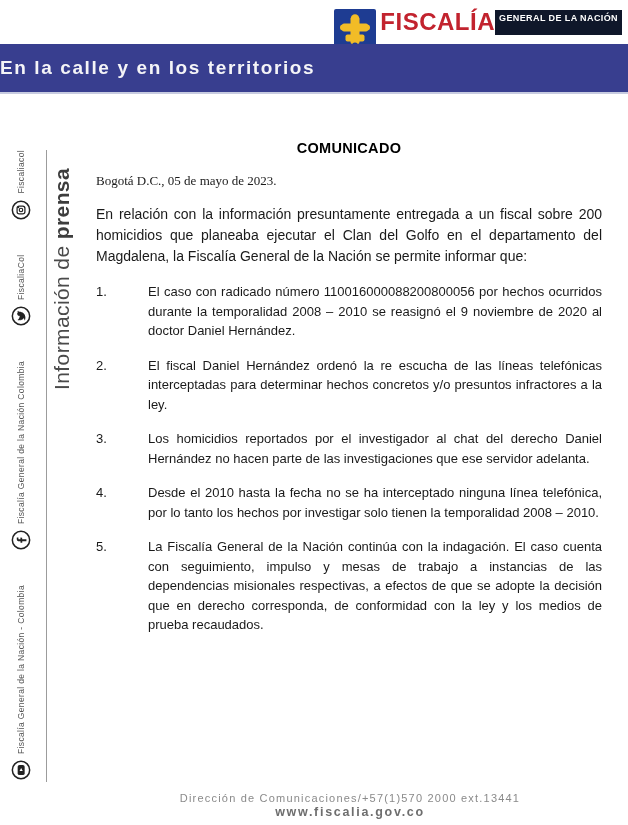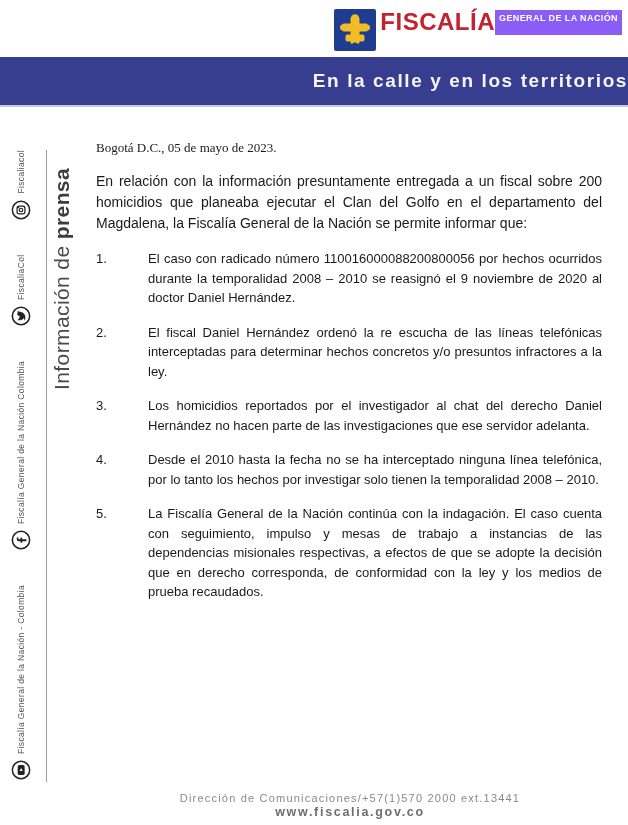--- a/index.html
+++ b/index.html
@@ -11,28 +11,28 @@
     background: #ffffff;
     color: #1a1a1a;
     font-family: "Liberation Sans", sans-serif;
   }
 
   
   .logo { position: absolute; top: 9px; right: 6px; display: flex; align-items: flex-start; gap: 4px; }
   .logo-icon svg { display: block; }
   .logo-text { display: flex; }
   .logo-title { font-weight: bold; font-size: 24px; line-height: 26px; color: #C2232E; letter-spacing: 0.5px; }
-  .logo-sub { background: #8b5cf6; color: #fff; font-size: 9px; font-weight: bold; letter-spacing: 0.4px; text-align: center; padding: 2.5px 4px; margin-top: 1px; }
+  .logo-sub { background: #0f172a; color: #fff; font-size: 9px; font-weight: bold; letter-spacing: 0.4px; text-align: center; padding: 2.5px 4px; margin-top: 1px; }
 
   
   .banner {
-    position: absolute; top: 57px; left: 0; right: 0; height: 50px;
+    position: absolute; top: 44px; left: 0; right: 0; height: 50px;
     background: #383E8F;
     border-bottom: 2px solid #c7cbe0;
-    display: flex; align-items: center; justify-content: flex-end;
+    display: flex; align-items: center; 
     color: #f4f4f7; font-weight: bold; font-size: 19px; letter-spacing: 1.6px;
     white-space: nowrap;
   }
 
   
   .social-rail {
     position: absolute; left: 10px; top: 150px;
     width: 630px; height: 22px;
     transform-origin: 0 0;
     transform: rotate(-90deg) translateX(-630px);
@@ -132,20 +132,21 @@
     </span>
     <span>Fiscaliacol</span>
   </span>
 </div>
 
 <div class="rail-divider"></div>
 
 <div class="press-label"><span>Información de </span><b>prensa</b></div>
 
 <main class="content">
+  <h1 class="doc-title">COMUNICADO</h1>
   <p class="doc-date">Bogotá D.C., 05 de mayo de 2023.</p>
   <p class="doc-intro">En relación con la información presuntamente entregada a un fiscal sobre 200 homicidios que planeaba ejecutar el Clan del Golfo en el departamento del Magdalena, la Fiscalía General de la Nación se permite informar que:</p>
 
   <div class="doc-item">
     <span class="num">1.</span>
     <span class="txt">El caso con radicado número 110016000088200800056 por hechos ocurridos durante la temporalidad 2008 – 2010 se reasignó el 9 noviembre de 2020 al doctor Daniel Hernández.</span>
   </div>
   <div class="doc-item">
     <span class="num">2.</span>
     <span class="txt">El fiscal Daniel Hernández ordenó la re escucha de las líneas telefónicas interceptadas para determinar hechos concretos y/o presuntos infractores a la ley.</span>

